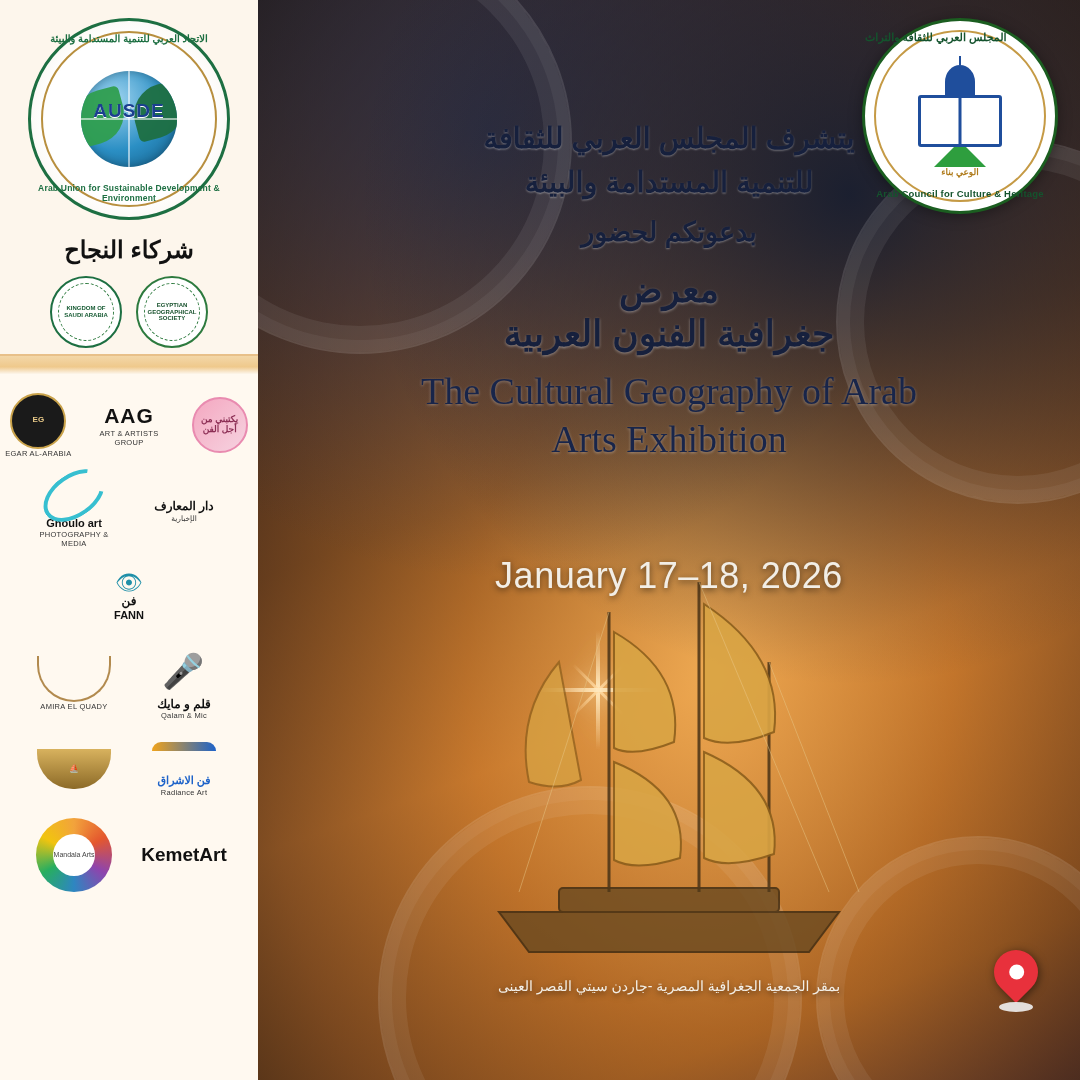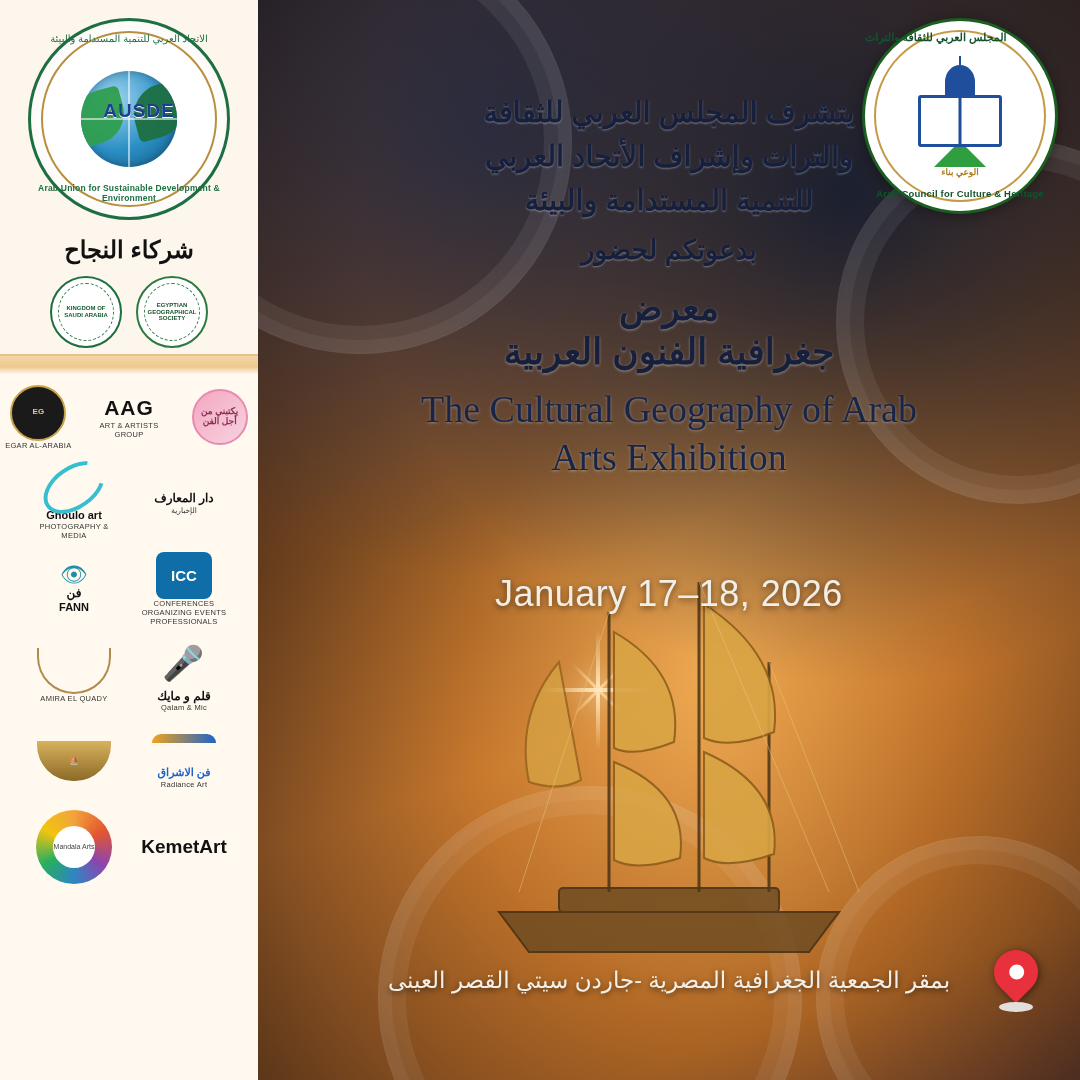--- a/index.html
+++ b/index.html
@@ -23,21 +23,21 @@
     flex:0 0 258px;
   }
   .sidebar-top{
     width:100%;background:#fdf6ec;
     display:flex;flex-direction:column;align-items:center;
     padding-top:18px;box-sizing:border-box;
   }
   .sidebar-bottom{
     width:100%;flex:1;background:#fff9f0;
     display:flex;flex-direction:column;align-items:center;
-    box-sizing:border-box;
+    padding-top:8px;box-sizing:border-box;
   }
   .divider-wave{
     width:100%;height:18px;
     background:linear-gradient(180deg,#f3d7a8 0%, #efc98c 60%, #fdf6ec 100%);
     border-top:2px solid #e8c089;
   }
 
   
   .ausde{
     width:196px;height:196px;border-radius:50%;
@@ -67,25 +67,24 @@
   .globe-leaf{
     position:absolute;width:52px;height:52px;left:-8px;top:20px;
     background:#2f9e4f;border-radius:60% 10% 60% 10%;
     transform:rotate(-15deg);opacity:.95;
   }
   .globe-leaf.r{left:auto;right:-8px;top:14px;transform:rotate(165deg);background:#1d6f42;}
   .ausde-word{
     position:absolute;left:50%;top:46%;transform:translate(-50%,-50%);
     font-weight:bold;font-size:19px;color:#1b3f8f;letter-spacing:1px;
     text-shadow:0 1px 0 #fff;
-    margin-left:10px;
   }
   .ausde-arc-top{
     position:absolute;top:12px;width:100%;text-align:center;
-    font-size:10px;color:#1d6f42;font-weight:normal;direction:rtl;
+    font-size:10px;color:#1d6f42;font-weight:bold;direction:rtl;
   }
   .ausde-arc-bot{
     position:absolute;bottom:14px;width:100%;text-align:center;
     font-size:8.5px;color:#1d6f42;font-weight:bold;letter-spacing:.2px;
   }
 
   .partners-title{
     margin-top:16px;margin-bottom:6px;
     font-size:24px;font-weight:bold;color:#111;direction:rtl;
   }
@@ -264,21 +263,21 @@
     position:absolute;bottom:12px;width:100%;text-align:center;
     font-size:9.5px;font-weight:bold;color:#14532d;letter-spacing:.2px;
   }
   .acch-side-ar{
     position:absolute;bottom:34px;width:100%;text-align:center;direction:rtl;
     font-size:9px;font-weight:bold;color:#b07c1d;
   }
 
   
   .content{
-    position:relative;z-index:5;padding:91px 34px 0 34px;text-align:center;
+    position:relative;z-index:5;padding:117px 34px 0 34px;text-align:center;
     color:#17213f;
   }
   .intro{
     direction:rtl;font-weight:bold;line-height:1.45;
     font-size:29px;color:#16203d;
     text-shadow:0 1px 2px rgba(255,255,255,.35);
   }
   .intro div{margin-bottom:2px;}
   .intro .l4{font-size:27px;margin-top:10px;}
   .title-ar{
@@ -291,21 +290,21 @@
     font-family:"Liberation Serif", serif;
     color:#18254a;font-size:38px;line-height:1.25;margin-top:12px;
     text-shadow:0 1px 3px rgba(255,255,255,.35);
   }
   .date{
     margin-top:92px;font-size:36px;color:#f2eee6;letter-spacing:.5px;
     text-shadow:0 2px 6px rgba(0,0,0,.55);
   }
   .venue{
     position:absolute;left:0;right:0;bottom:86px;z-index:6;
-    direction:rtl;text-align:center;color:#f3efe7;font-size:23px;
+    direction:rtl;text-align:center;color:#f3efe7;font-size:14px;
     text-shadow:0 2px 6px rgba(0,0,0,.6);
   }
   .pin{
     position:absolute;right:36px;bottom:60px;z-index:7;width:56px;height:70px;
     display:flex;flex-direction:column;align-items:center;
   }
   .pin .head{
     width:44px;height:44px;border-radius:50% 50% 50% 0;background:#e8313c;
     transform:rotate(-45deg);display:flex;align-items:center;justify-content:center;
     box-shadow:0 2px 8px rgba(0,0,0,.5);
@@ -374,24 +373,20 @@
           <div class="ar">دار المعارف</div>
           <div class="sm">الإخبارية</div>
         </div>
       </div>
 
       <div class="logo-row">
         <div class="cell">
           <div class="fann-eye">👁</div>
           <div class="ar">فن</div>
           <div class="mid">FANN</div>
-        </div>
-        <div class="cell">
-          <div class="teal-sq">ICC</div>
-          <div class="sm">CONFERENCES ORGANIZING EVENTS PROFESSIONALS</div>
         </div>
       </div>
 
       <div class="logo-row">
         <div class="cell">
           <div class="amira"></div>
           <div class="sm">AMIRA EL QUADY</div>
         </div>
         <div class="cell">
           <div class="mic">🎤</div>
@@ -471,21 +466,20 @@
         <span class="book"></span>
         <span class="leafg"></span>
       </div>
       <div class="acch-side-ar">الوعي بناء</div>
       <div class="acch-bot-en">Arab Council for Culture &amp; Heritage</div>
     </div>
 
     <div class="content">
       <div class="intro">
         <div>يتشرف المجلس العربي  للثقافة</div>
-        <div>والتراث وإشراف الأتحاد العربي</div>
         <div>للتنمية المستدامة والبيئة</div>
         <div class="l4">بدعوتكم لحضور</div>
       </div>
 
       <div class="title-ar">
         <div class="t1">معرض</div>
         <div class="t2">جغرافية الفنون العربية</div>
       </div>
 
       <div class="title-en">

